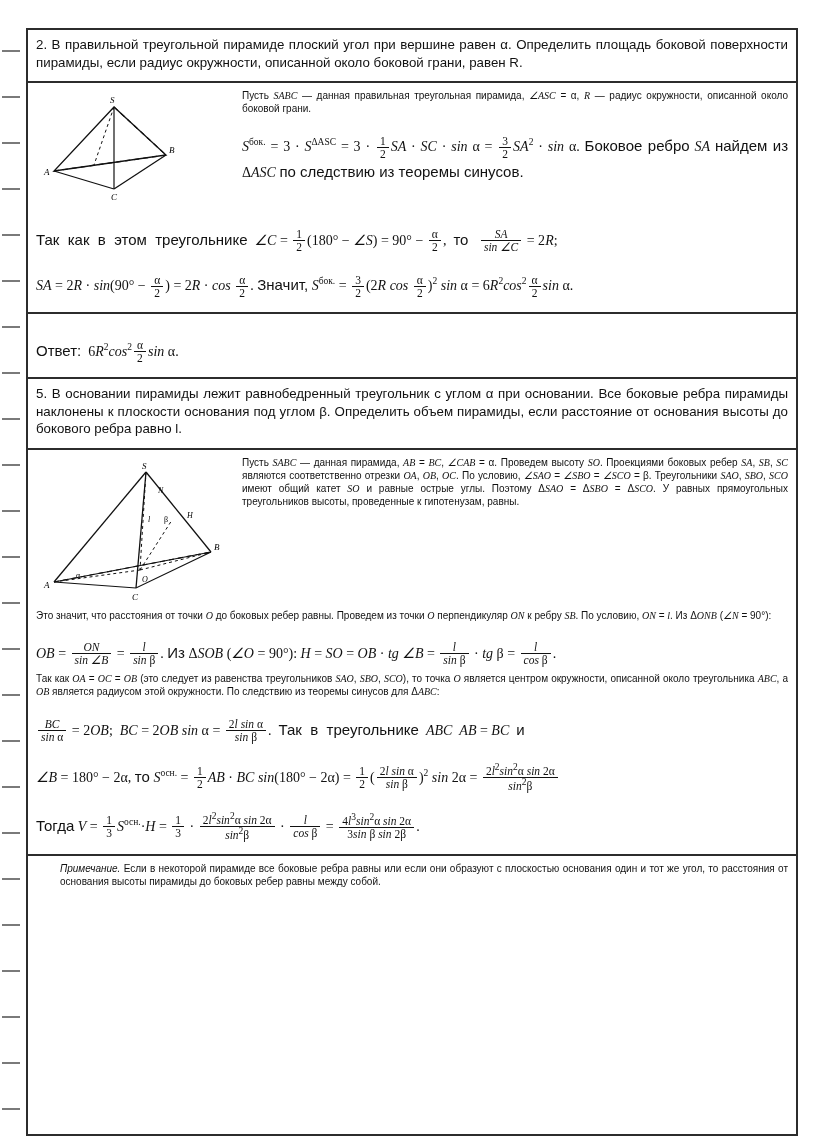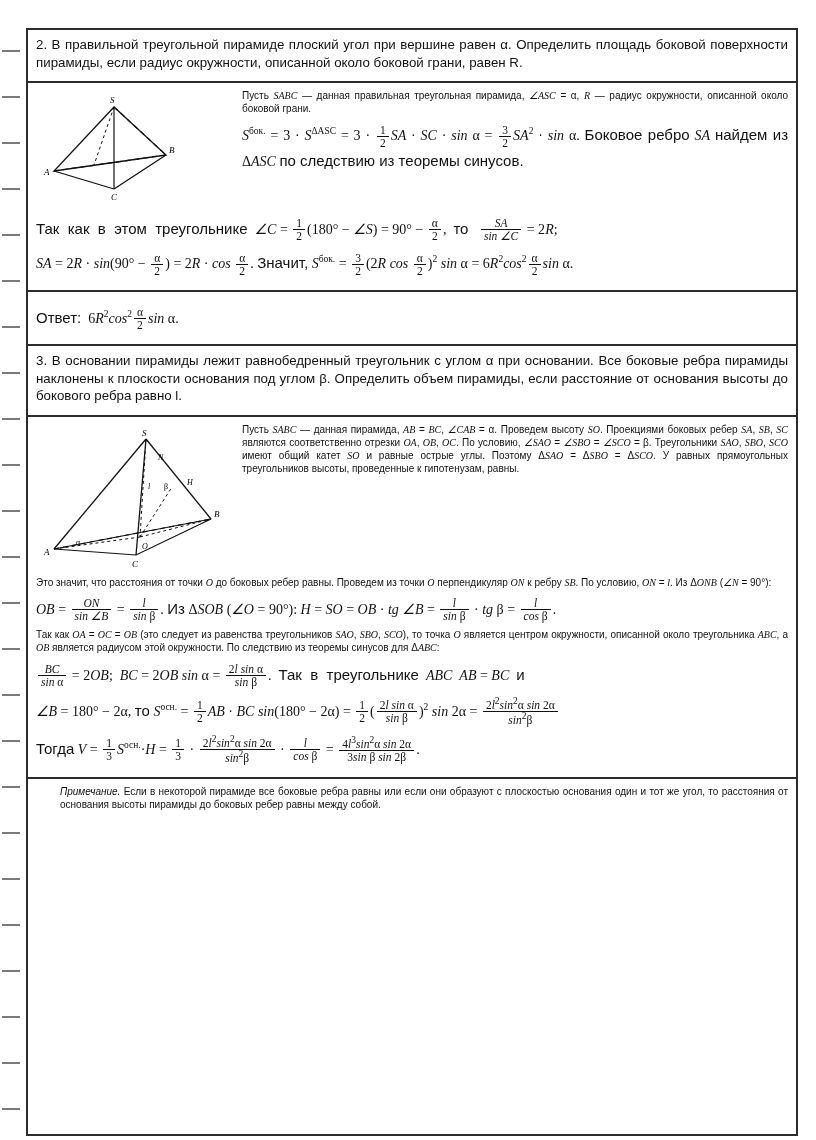--- a/index.html
+++ b/index.html
@@ -84,21 +84,21 @@
     width: 200px;
     padding-top: 4px;
   }
   .fig-text {
     flex: 1 1 auto;
     padding-left: 6px;
   }
   .mline {
     font-size: 14px;
     font-family: "Liberation Serif", serif;
-    margin: 9px 0 5px 0;
+    margin: 20px 0 5px 0;
     line-height: 1.5;
   }
   .tx { font-family: "Liberation Sans", sans-serif; font-style: normal; font-size: 15px; }
   .blk-title { font-size: 13.3px; }
   .note { font-style: italic; }
 </style>
 </head>
 <body>
 
 <div class="page">
@@ -171,21 +171,21 @@
     </div>
 
     <div class="block">
       <p class="mline">
         <span class="tx">Ответ:</span>
         &nbsp;6<span class="math">R</span><span class="sup">2</span><span class="math">cos</span><span class="sup">2</span><span class="frac"><span class="num">α</span><span class="den">2</span></span><span class="math">sin</span> α.
       </p>
     </div>
 
     <div class="block">
-      <p class="blk-title">3. В основании пирамиды лежит равнобедренный треугольник с углом α при основании. Все боковые ребра пирамиды наклонены к плоскости основания под углом β. Определить объем пирамиды, если расстояние от основания высоты до бокового ребра равно l.</p>
+      <p class="blk-title">5. В основании пирамиды лежит равнобедренный треугольник с углом α при основании. Все боковые ребра пирамиды наклонены к плоскости основания под углом β. Определить объем пирамиды, если расстояние от основания высоты до бокового ребра равно l.</p>
     </div>
 
     <div class="block">
       <div class="fig-row">
         <div class="fig">
           <svg width="200" height="145" viewBox="0 0 200 145">
             <polygon points="18,122 100,128 175,92" fill="none" stroke="#111" stroke-width="1.2"></polygon>
             <line x1="110" y1="12" x2="18" y2="122" stroke="#111" stroke-width="1.3"></line>
             <line x1="110" y1="12" x2="100" y2="128" stroke="#111" stroke-width="1.3"></line>
             <line x1="110" y1="12" x2="175" y2="92" stroke="#111" stroke-width="1.3"></line>

